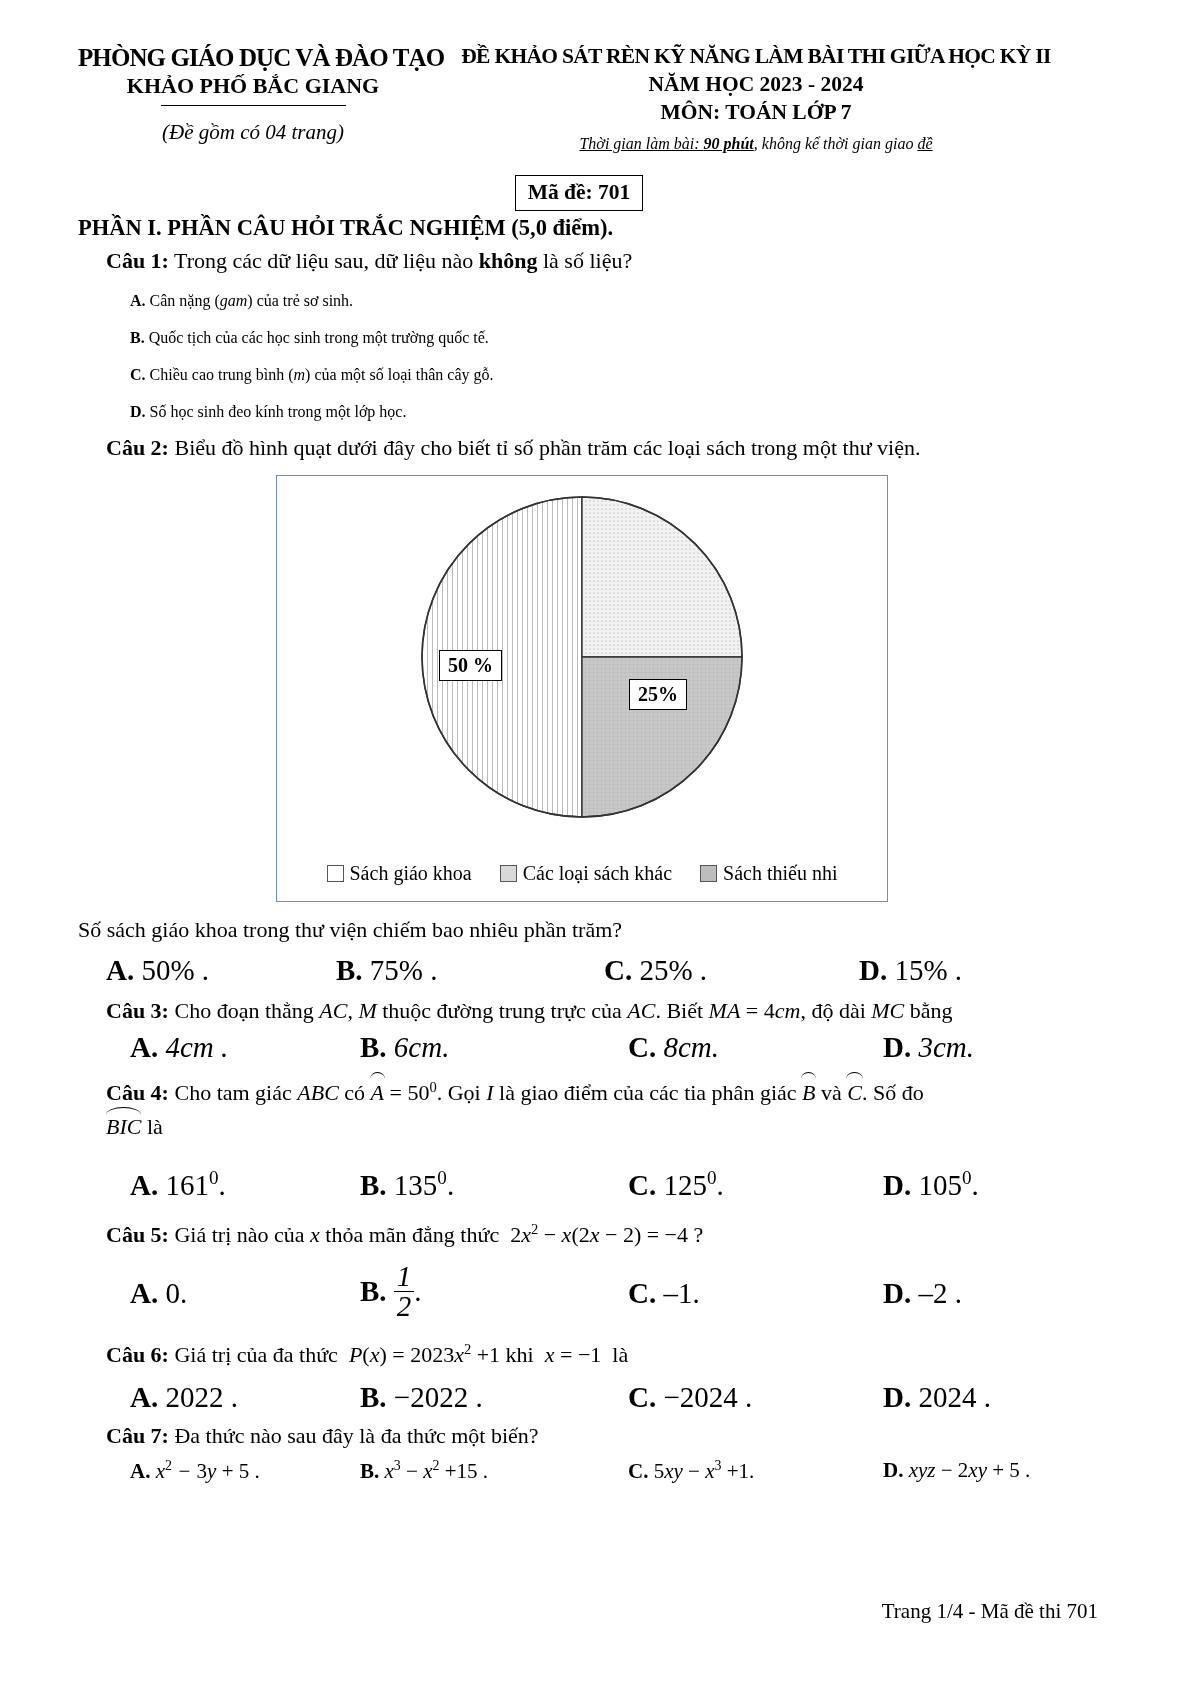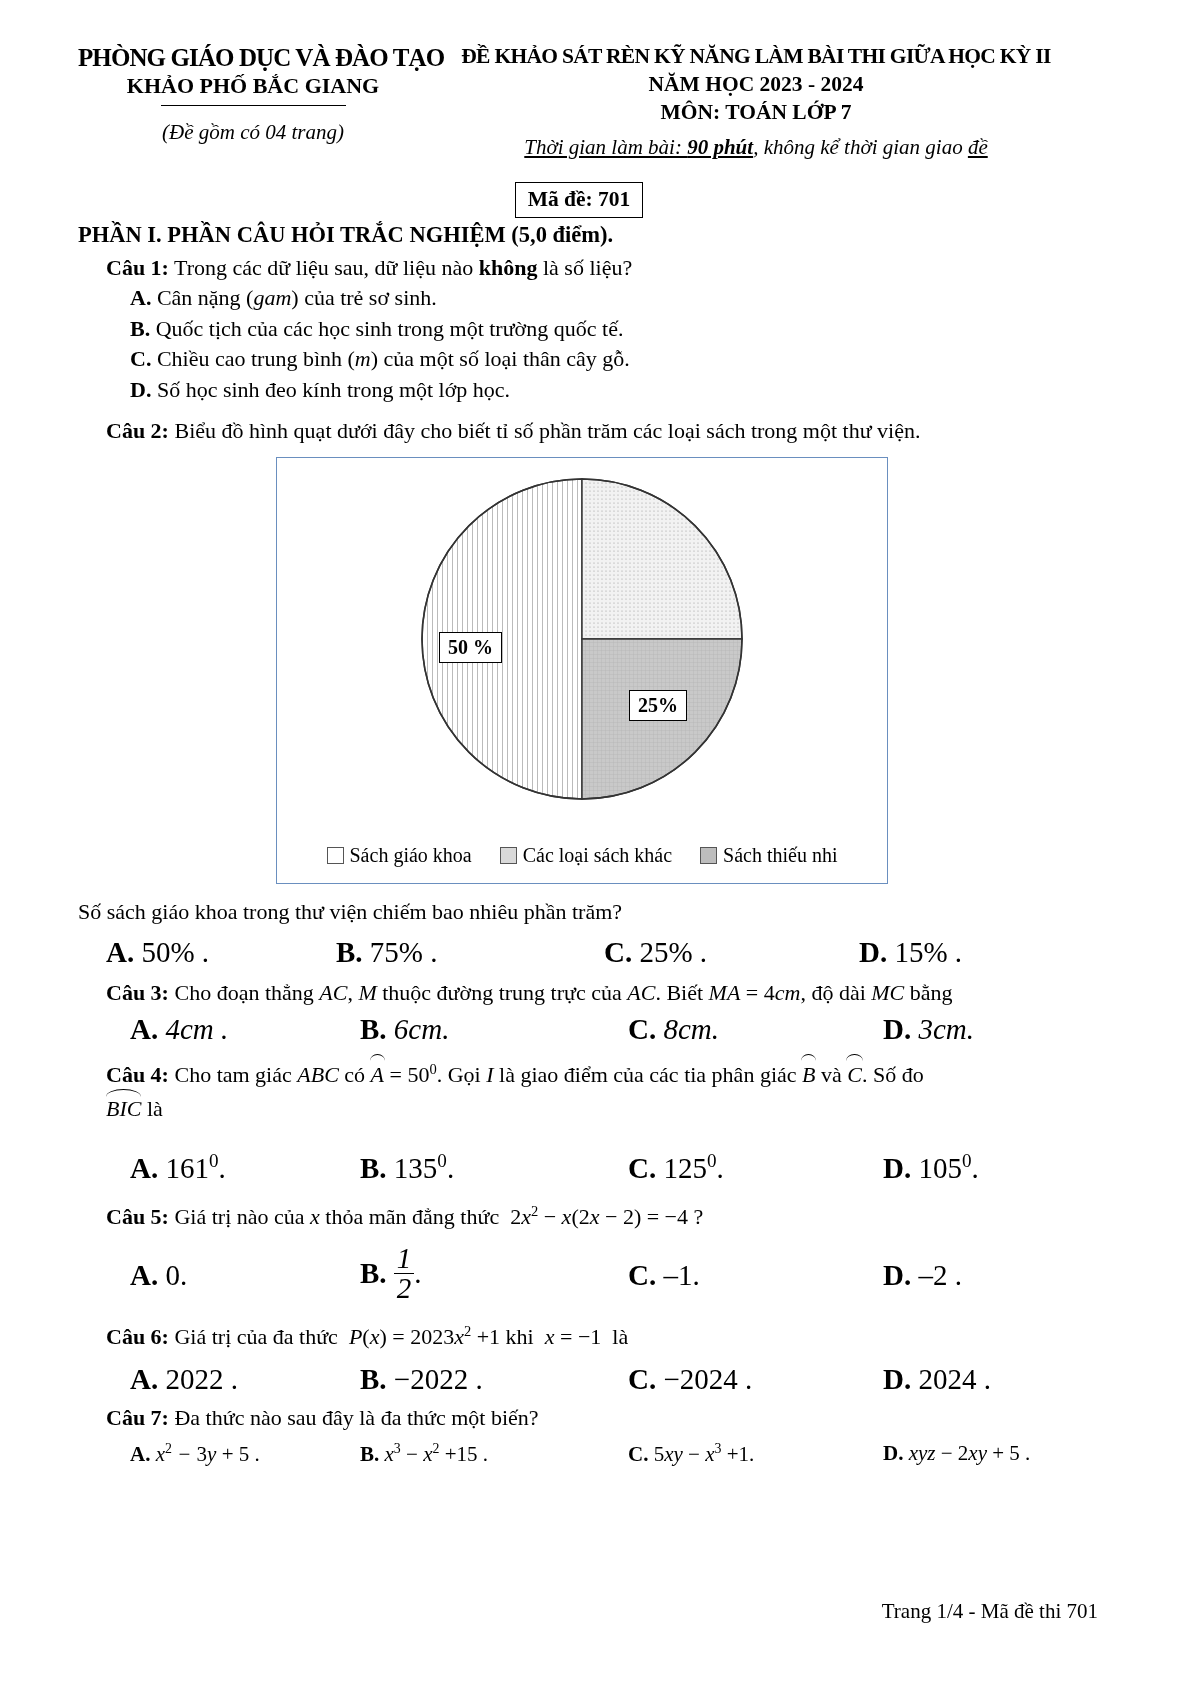--- a/index.html
+++ b/index.html
@@ -77,21 +77,21 @@
     font-size: 21.5px;
     margin-top: 3px;
   }
   .hdr-right .r3 {
     font-weight: bold;
     font-size: 21.5px;
     margin-top: 3px;
   }
   .hdr-right .r4 {
     font-style: italic;
-    font-size: 21px;
+    font-size: 16px;
     margin-top: 10px;
   }
   .hdr-right .r4 b { font-weight: bold; }
   .u { text-decoration: underline; }
 
   
   .made-wrap {
     display: flex;
     justify-content: center;
     margin-top: 22px;
@@ -112,23 +112,23 @@
   }
   .q {
     font-size: 22px;
     margin-top: 6px;
     line-height: 1.28;
   }
   .q b { font-weight: bold; }
   .q .lbl { font-weight: bold; }
   .indent { padding-left: 28px; }
   .opt-line {
-    font-size: 22px;
+    font-size: 16px;
     padding-left: 28px;
-    margin-top: 2px;
+    margin-top: 16px;
     line-height: 1.3;
   }
   i, .it { font-style: italic; }
 
   
   .opts {
     display: flex;
     font-size: 29px;
     margin-top: 9px;
     padding-left: 28px;
@@ -286,21 +286,21 @@
           </defs>
 
           <path d="M165,165 L165,5 A160,160 0 0,0 165,325 Z" fill="url(#pVert)" stroke="#333" stroke-width="1.4"></path>
 
           <path d="M165,165 L165,5 A160,160 0 0,1 325,165 Z" fill="url(#pDots)" stroke="#333" stroke-width="1.4"></path>
 
           <path d="M165,165 L325,165 A160,160 0 0,1 165,325 Z" fill="url(#pGrid)" stroke="#333" stroke-width="1.4"></path>
           <circle cx="165" cy="165" r="160" fill="none" stroke="#333" stroke-width="1.6"></circle>
         </svg>
         <div class="lbl-box" style="left:22px; top:158px;">50 %</div>
-        <div class="lbl-box" style="left:212px; top:216px;">25%</div>
+        <div class="lbl-box" style="left:212px; top:187px;">25%</div>
       </div>
       <div class="legend">
         <div class="item">
           <span class="swatch" style="background:#ffffff"></span>
           <span>Sách giáo khoa</span>
         </div>
         <div class="item">
           <span class="swatch" style="background:#d9d9d9"></span>
           <span>Các loại sách khác</span>
         </div>

